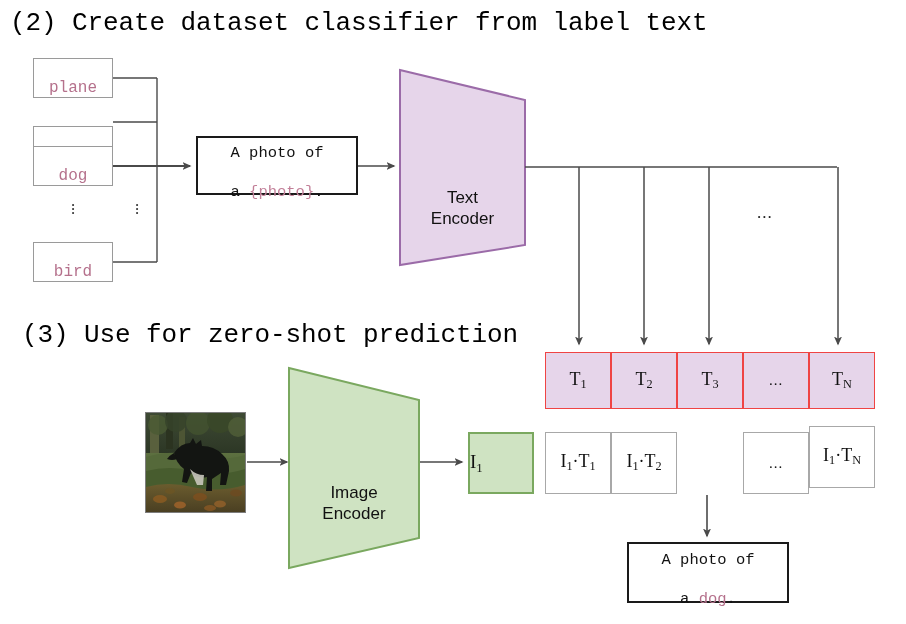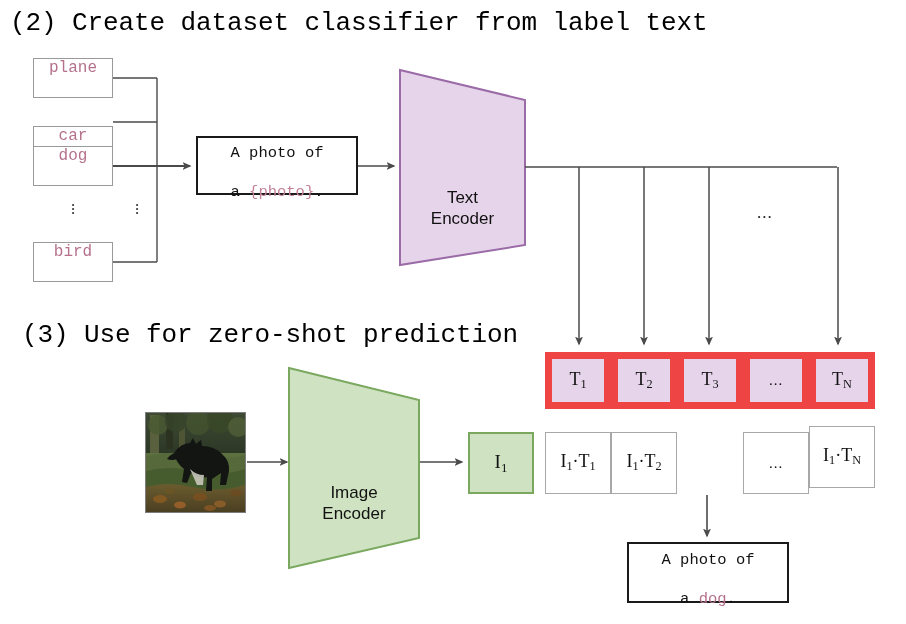--- a/index.html
+++ b/index.html
@@ -33,21 +33,21 @@
     color: #000000;
     white-space: nowrap;
     letter-spacing: -0.1px;
   }
 
   
   .label-box {
     border: 1px solid #9a9a9a;
     background: #ffffff;
     display: flex;
-    align-items: flex-start;
+    align-items: flex-end;
     justify-content: center;
     font-family: "Liberation Mono", monospace;
     font-size: 16px;
     color: #b5718c;
   }
 
   
   .prompt-box {
     border: 2px solid #1a1a1a;
     background: #ffffff;
@@ -80,41 +80,40 @@
     position: absolute;
     display: flex;
     align-items: center;
     justify-content: center;
     font-family: "Liberation Serif", serif;
     font-size: 18px;
     color: #111111;
   }
   .cell-t {
     background: #e6d5ea;
-    border: 7px solid #ef4444;
+    border: 1px solid #ef4444;
   }
   .cell-it {
     background: #ffffff;
     border: 1px solid #a8a8a8;
   }
   .cell-it.sel {
     background: #cfe2f7;
     border: 1px solid #6f9fd4;
   }
   .cell sub { font-size: 0.68em; vertical-align: -0.28em; }
   .cell .dots { font-size: 15px; letter-spacing: 1px; }
 
   
   .i-box {
     position: absolute;
     background: #cfe3c2;
     border: 2px solid #7aa85f;
     display: flex;
     align-items: center;
-    justify-content: center;
     font-family: "Liberation Serif", serif;
     font-size: 19px;
     color: #111111;
   }
   .i-box sub { font-size: 0.68em; vertical-align: -0.28em; }
 
   
   .vdots {
     position: absolute;
     font-family: "Liberation Serif", serif;

